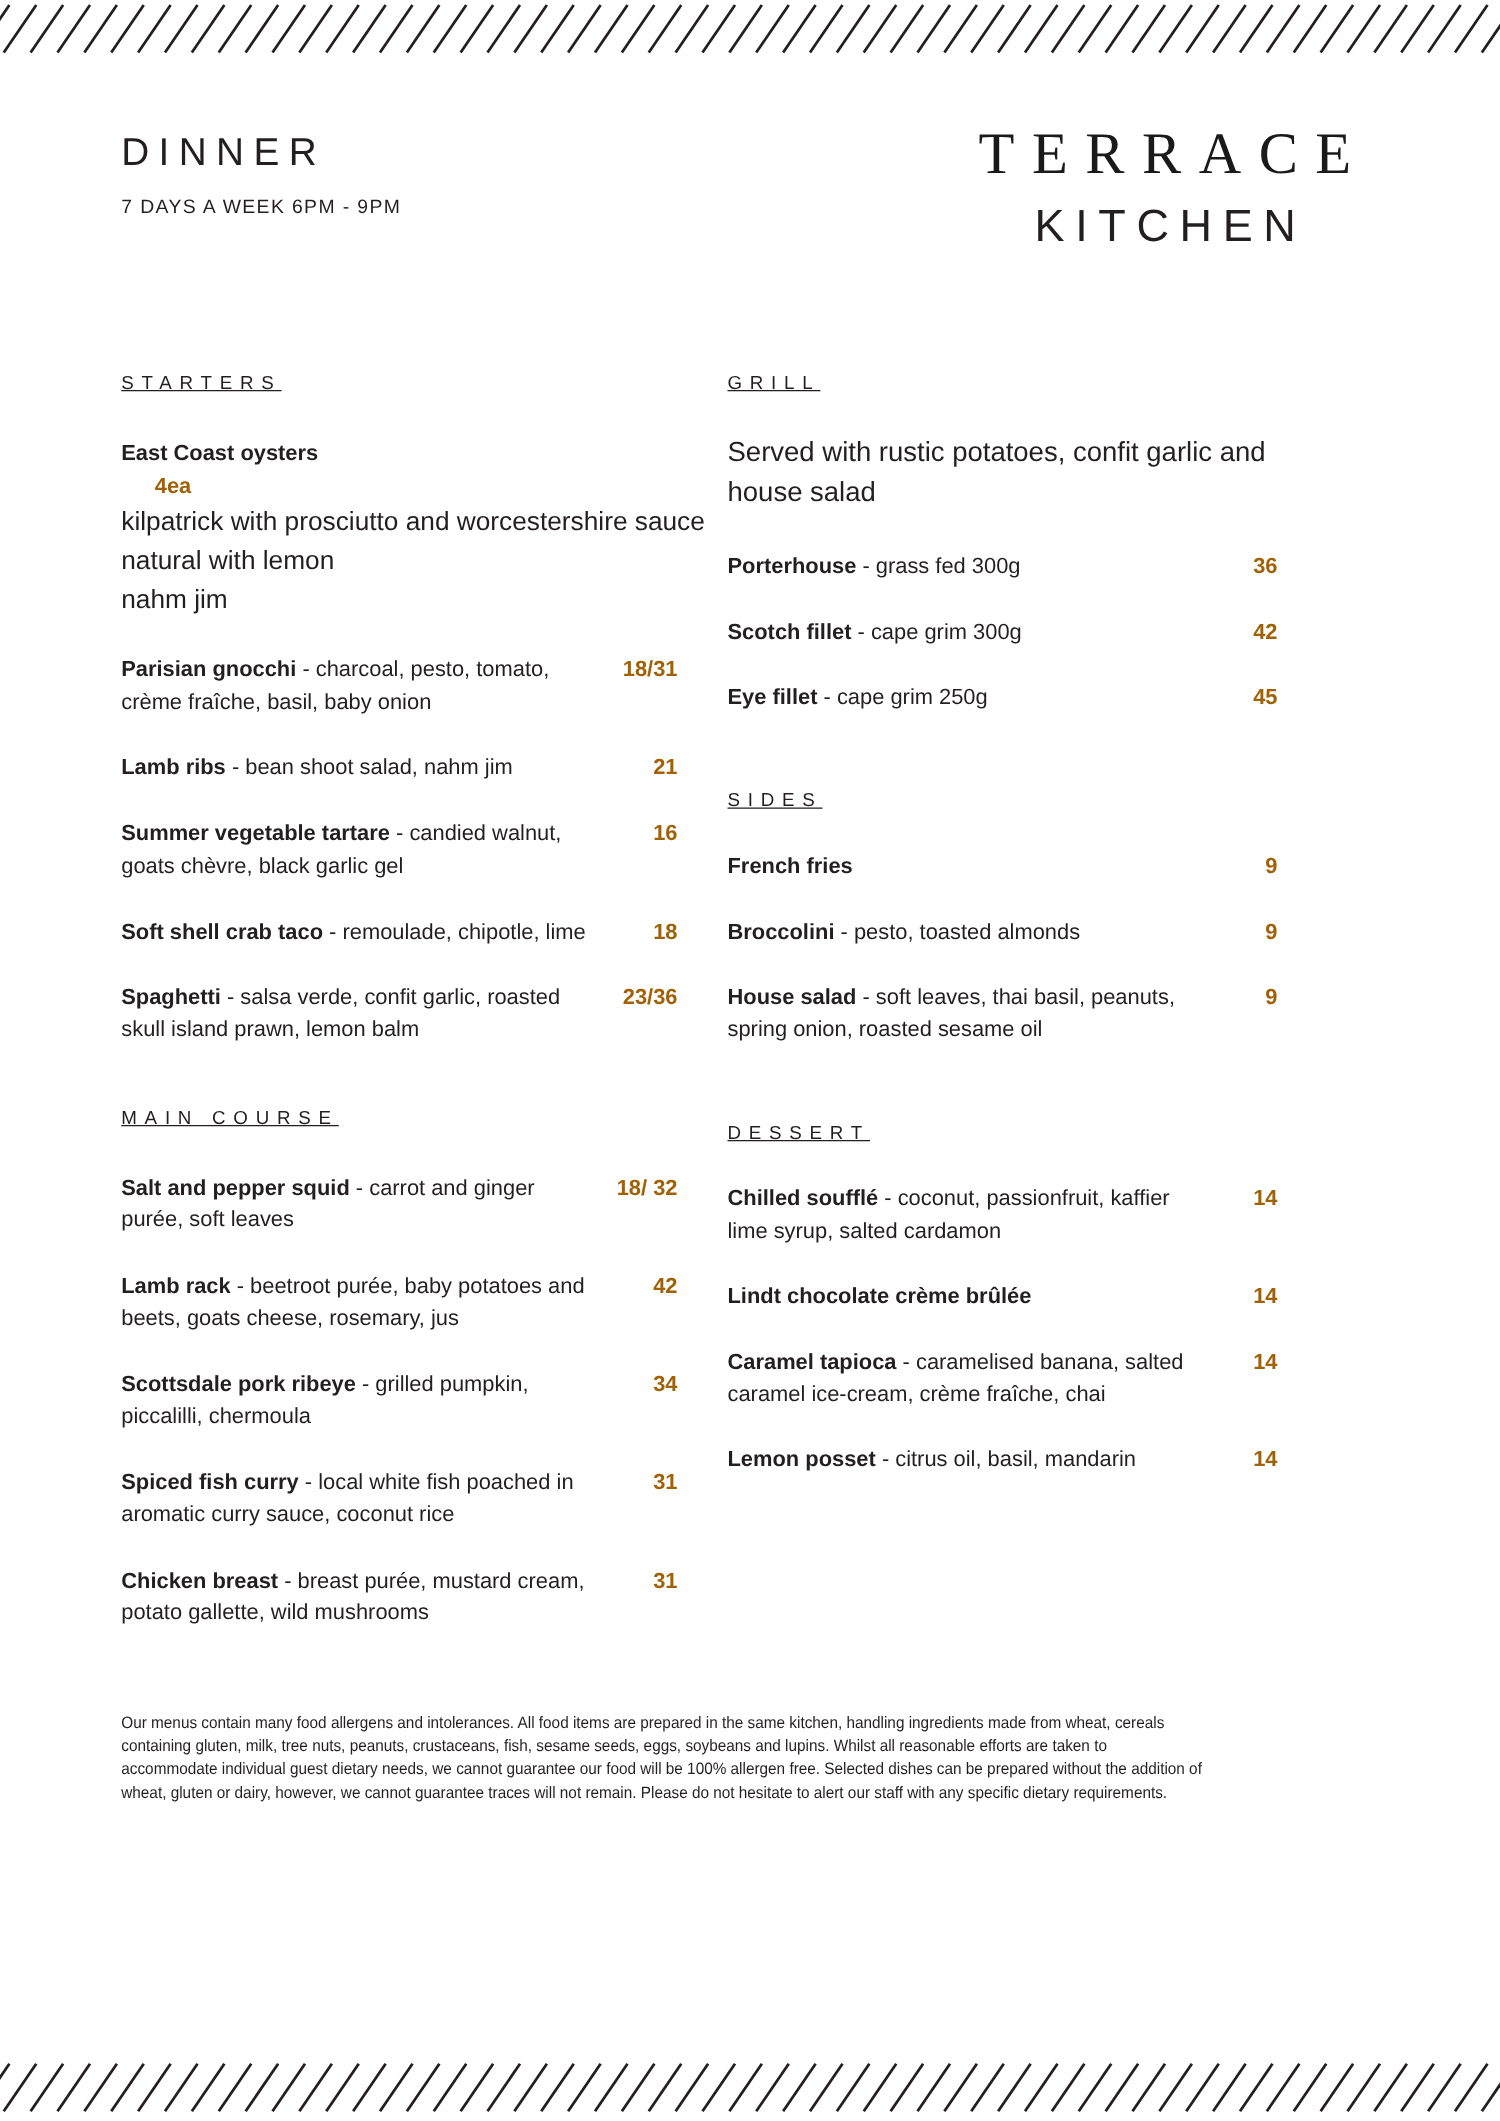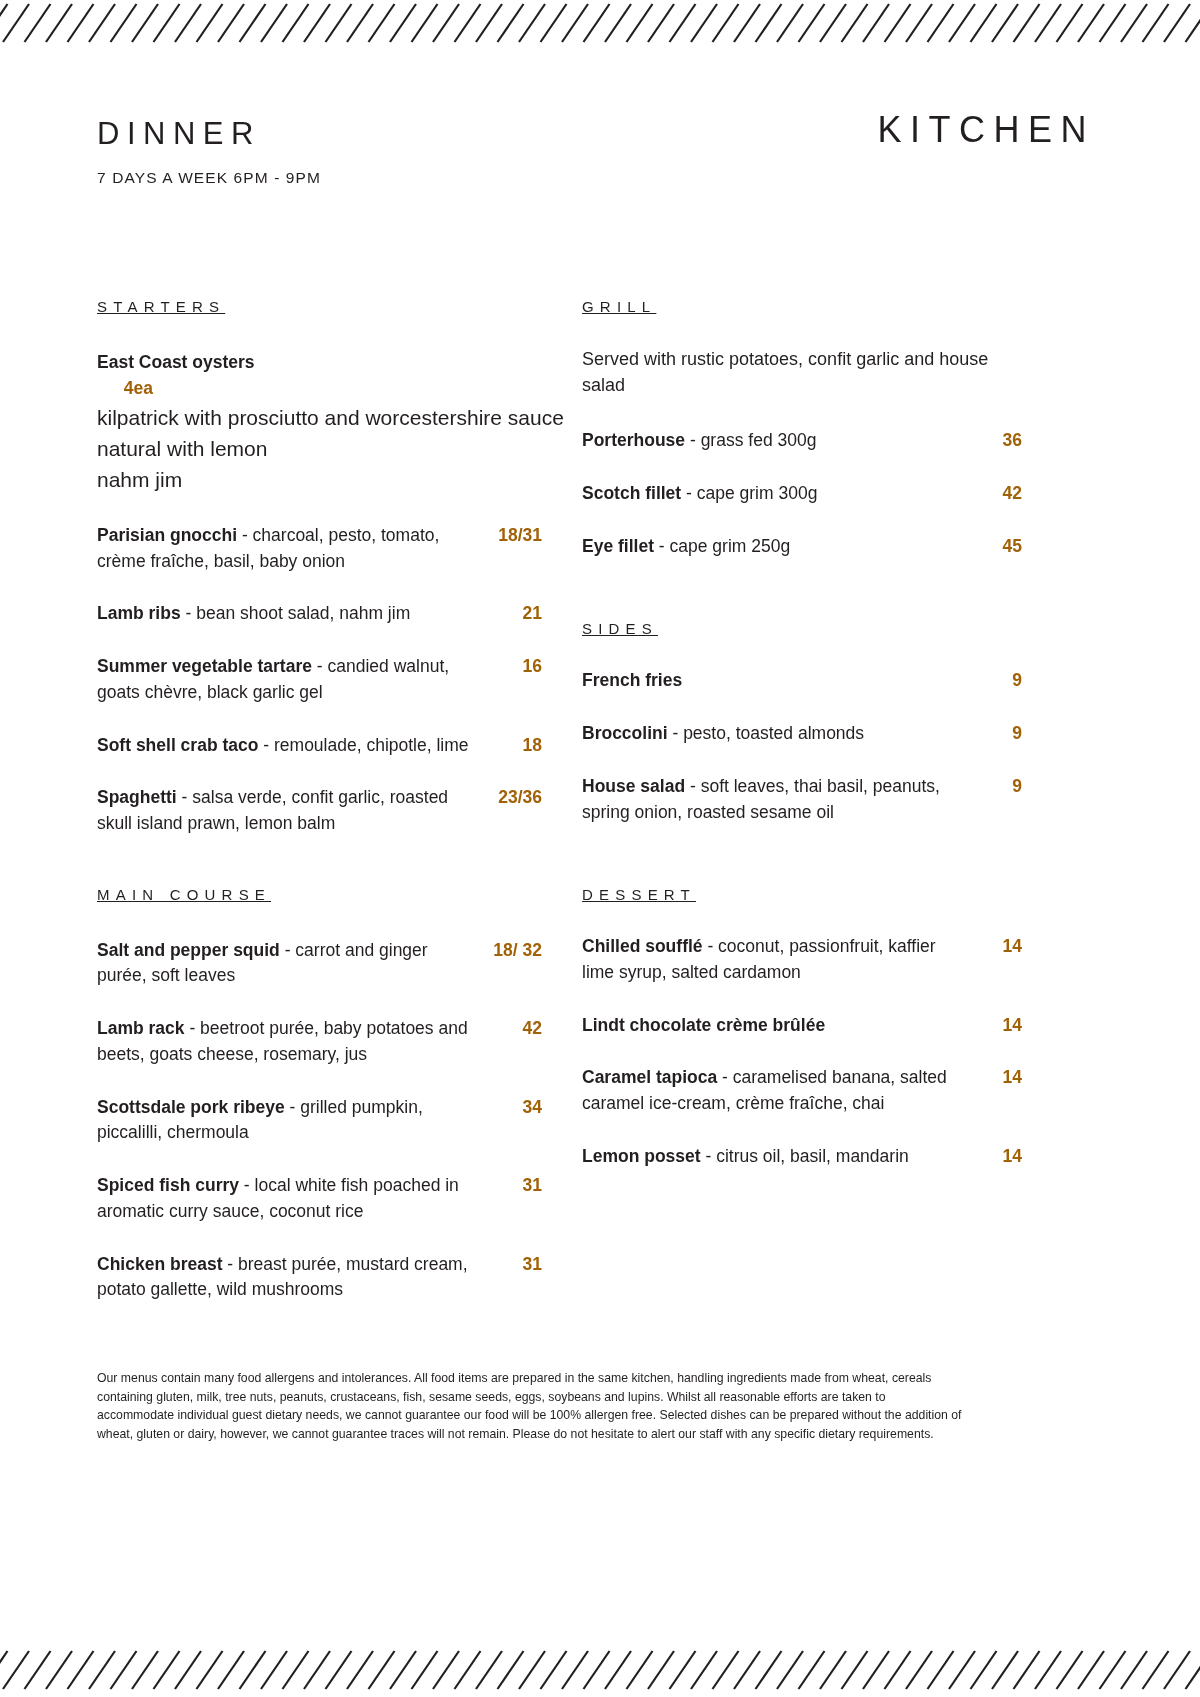--- a/index.html
+++ b/index.html
@@ -34,21 +34,21 @@
     left: 0;
     top: 0;
     width: 1200px;
     height: 1697px;
   }
 
   
   .header {
     position: absolute;
     left: 97px;
-    top: 112px;
+    top: 100px;
     width: 1006px;
     display: flex;
     justify-content: space-between;
     align-items: flex-start;
   }
   .header-left { padding-top: 6px; }
   .menu-title {
     font-size: 31px;
     font-weight: 400;
     letter-spacing: 7.5px;
@@ -109,21 +109,21 @@
     line-height: 1;
     margin: 12px 0 36px 0;
     color: #231f20;
     text-decoration: underline;
   }
   .section.grill .section-title,
   .section.sides .section-title,
   .section.dessert .section-title { margin-bottom: 32px; }
 
   .section-note {
-    font-size: 18px;
+    font-size: 22px;
     font-weight: 400;
     line-height: 1.45;
     margin: 0 0 30px 0;
     color: #231f20;
   }
 
   
   .item {
     display: flex;
     align-items: flex-start;
@@ -249,20 +249,21 @@
         </g>
     </svg>
   </div>
 
   <div class="header">
     <div class="header-left">
       <h1 class="menu-title">DINNER</h1>
       <p class="menu-hours">7 DAYS A WEEK 6PM - 9PM</p>
     </div>
     <div class="brand">
+      <div class="brand-name">TERRACE</div>
       <div class="brand-sub">KITCHEN</div>
     </div>
   </div>
 
   <div class="columns">
 
     <div class="col left">
 
       <div class="section starters">
         <h2 class="section-title">STARTERS</h2>

